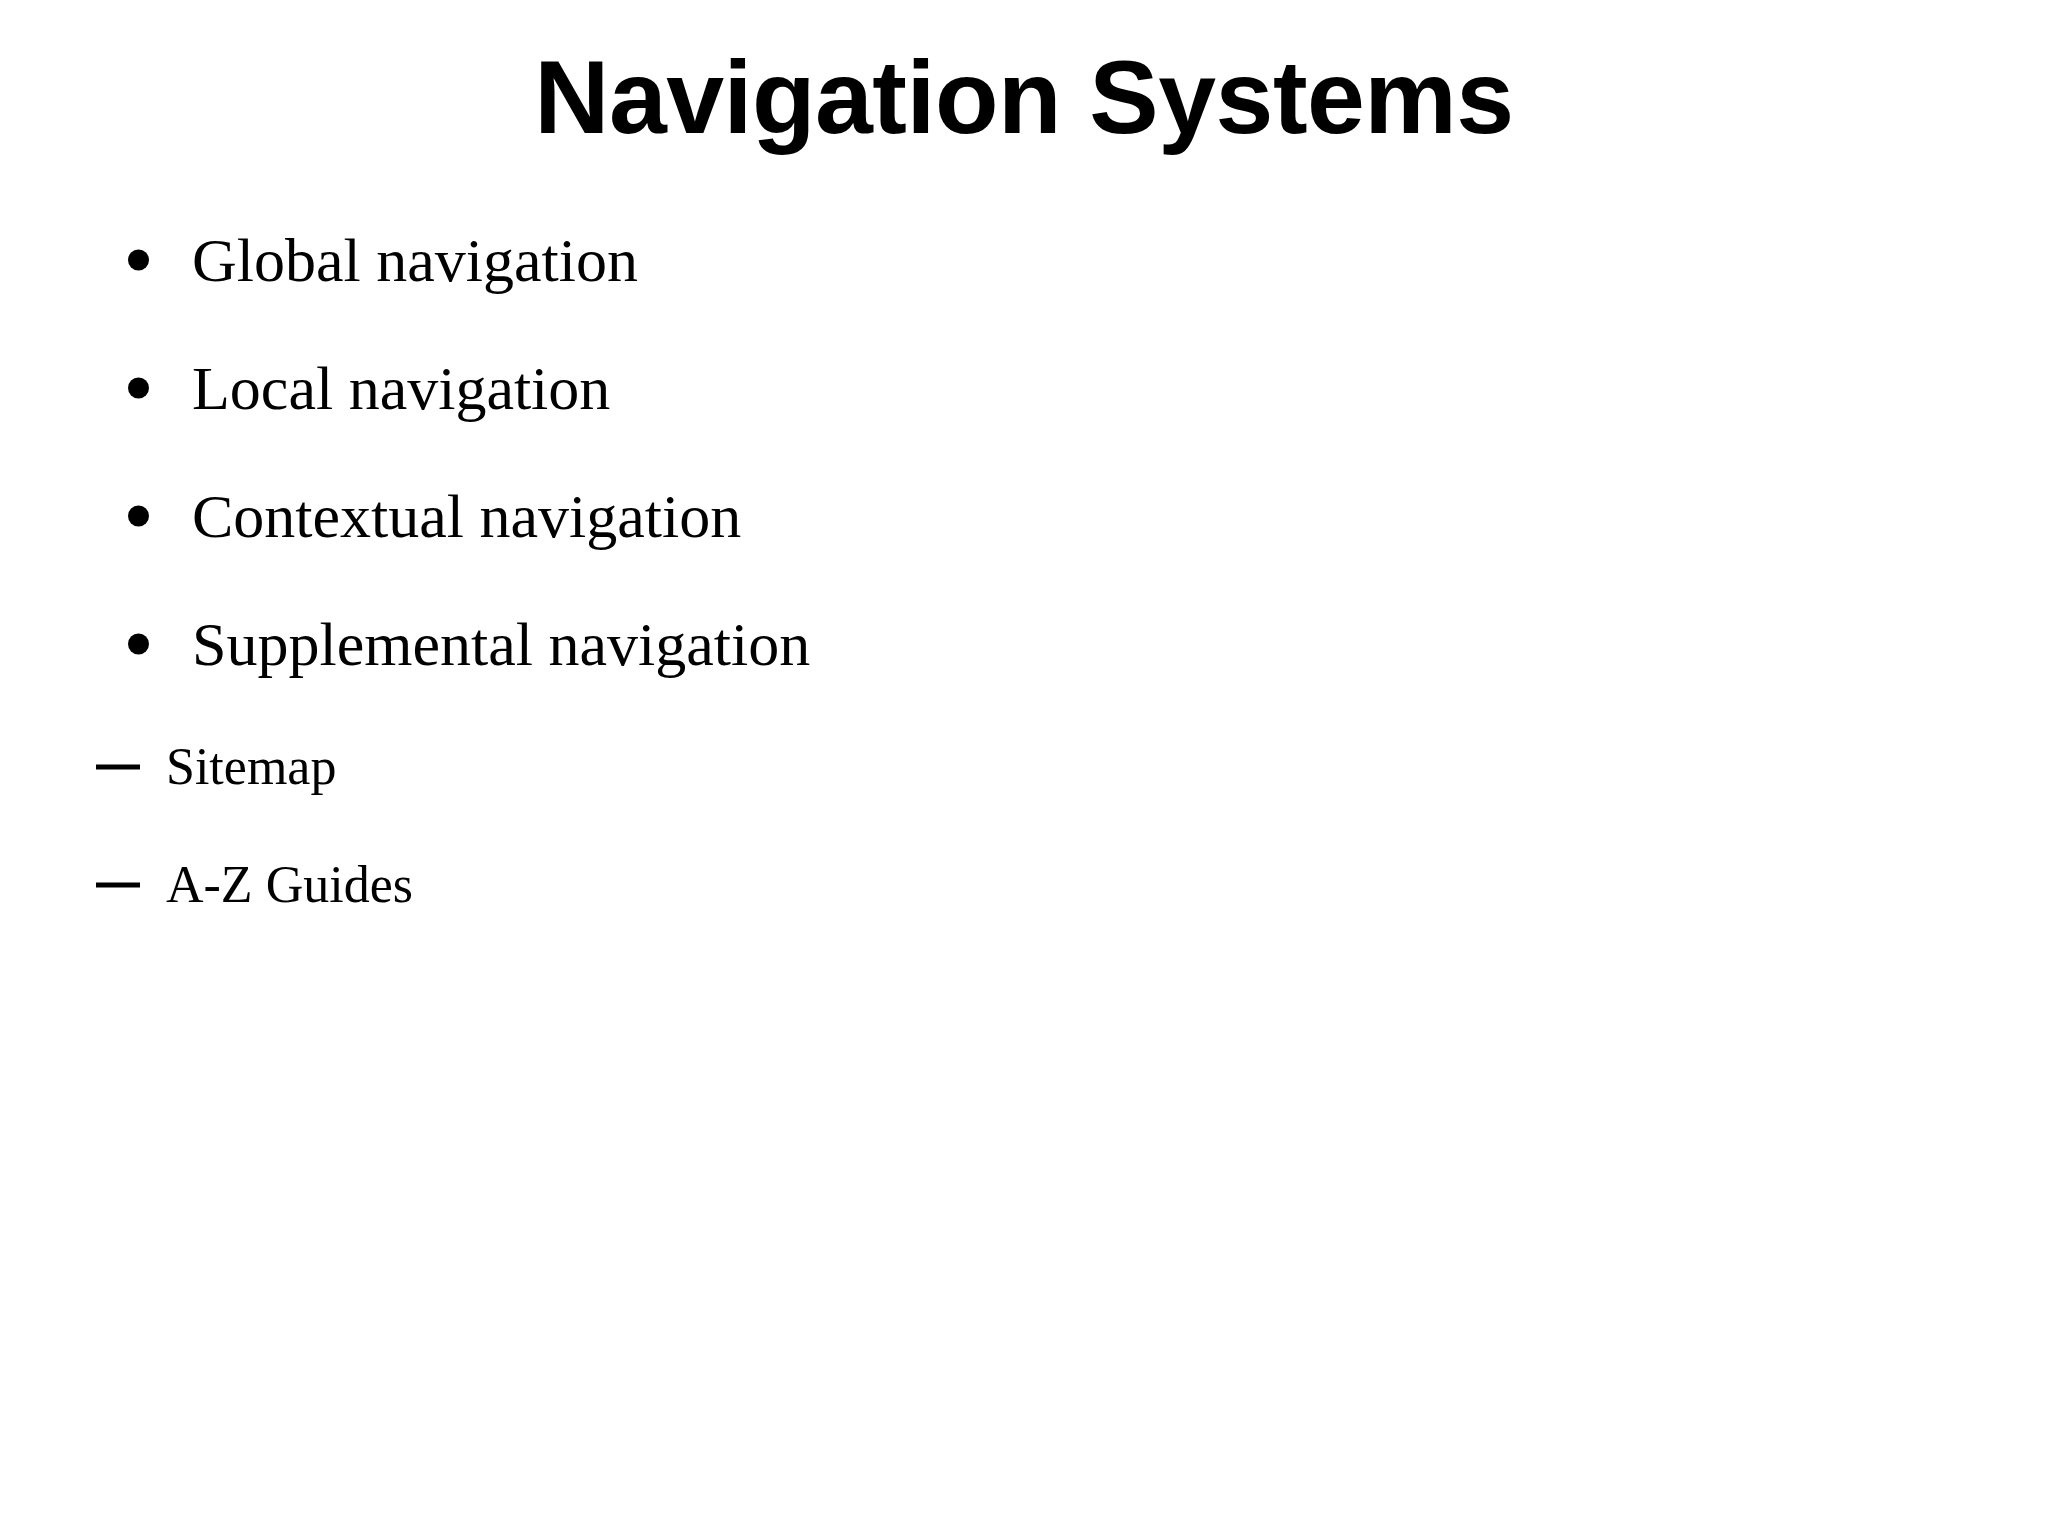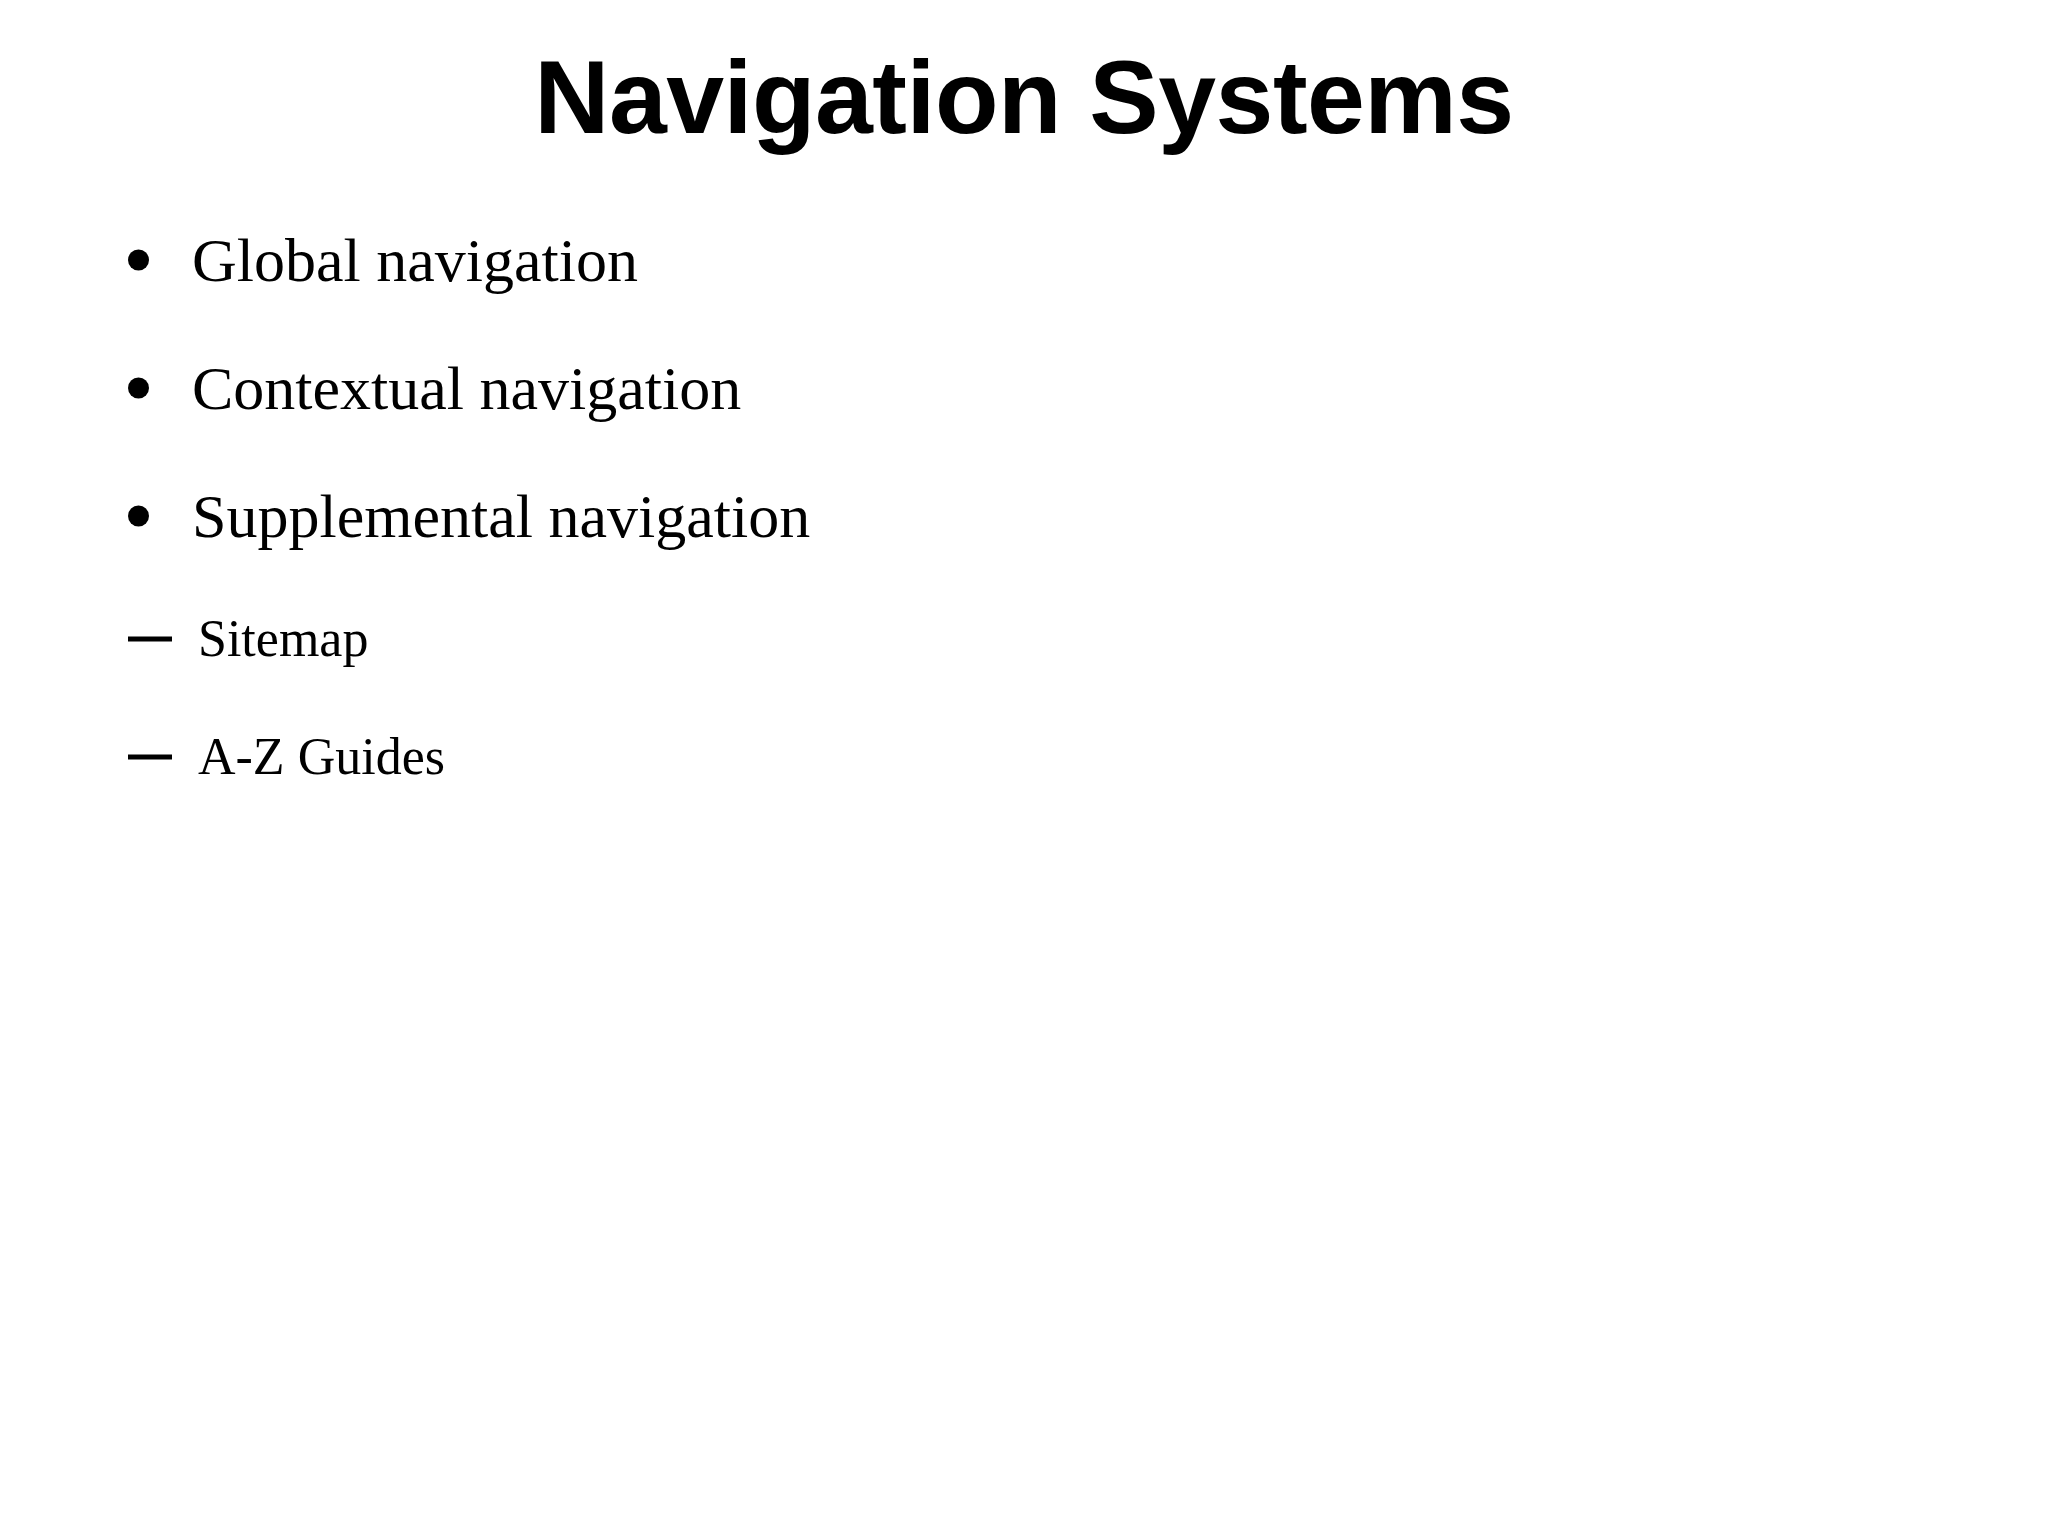--- a/index.html
+++ b/index.html
@@ -83,21 +83,21 @@
   .level-1 .label {
     flex: 0 1 auto;
     font-size: 62px;
     line-height: 128px;
     color: #000000;
     white-space: nowrap;
   }
 
   
   .level-2 {
-    padding-left: 118px;
+    padding-left: 86px;
     height: 118px;
   }
   .level-2 .marker {
     flex: 0 0 auto;
     width: 80px;
     font-size: 52px;
     line-height: 118px;
     color: #000000;
     position: relative;
     display: block;
@@ -129,20 +129,26 @@
 
   <div class="body-list">
 
     <div class="bullet-row level-1">
       <span class="marker">
           <span class="dot"></span>
         </span>
       <span class="label">Global navigation</span>
     </div>
 
+    <div class="bullet-row level-1">
+      <span class="marker">
+          <span class="dot"></span>
+        </span>
+      <span class="label">Local navigation</span>
+    </div>
 
 
     <div class="bullet-row level-1">
       <span class="marker">
           <span class="dot"></span>
         </span>
       <span class="label">Contextual navigation</span>
     </div>
 
     <div class="bullet-row level-1">

